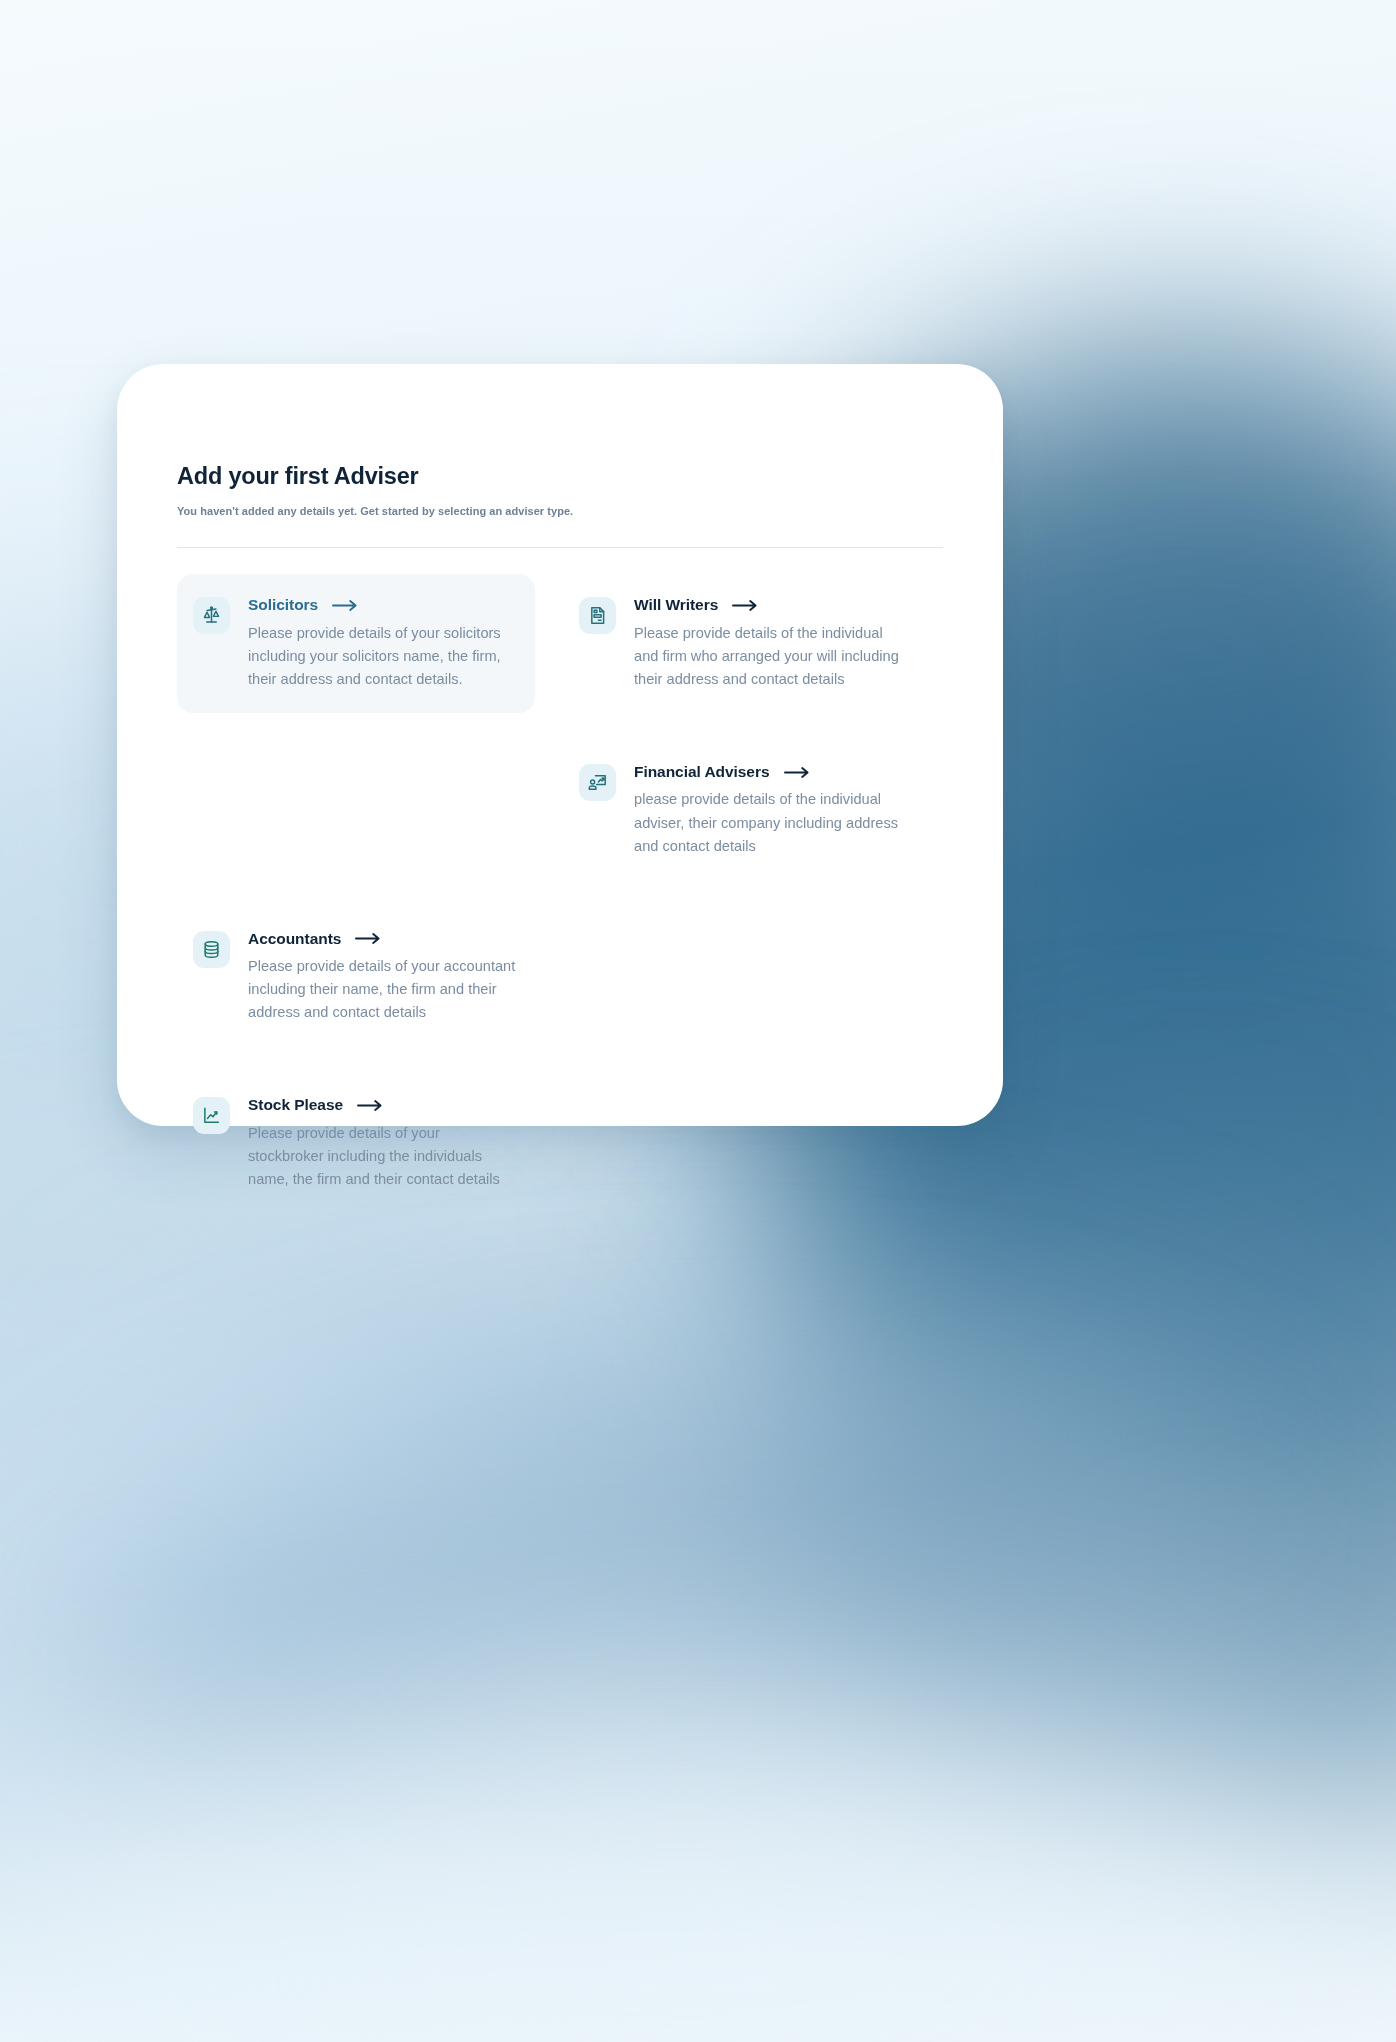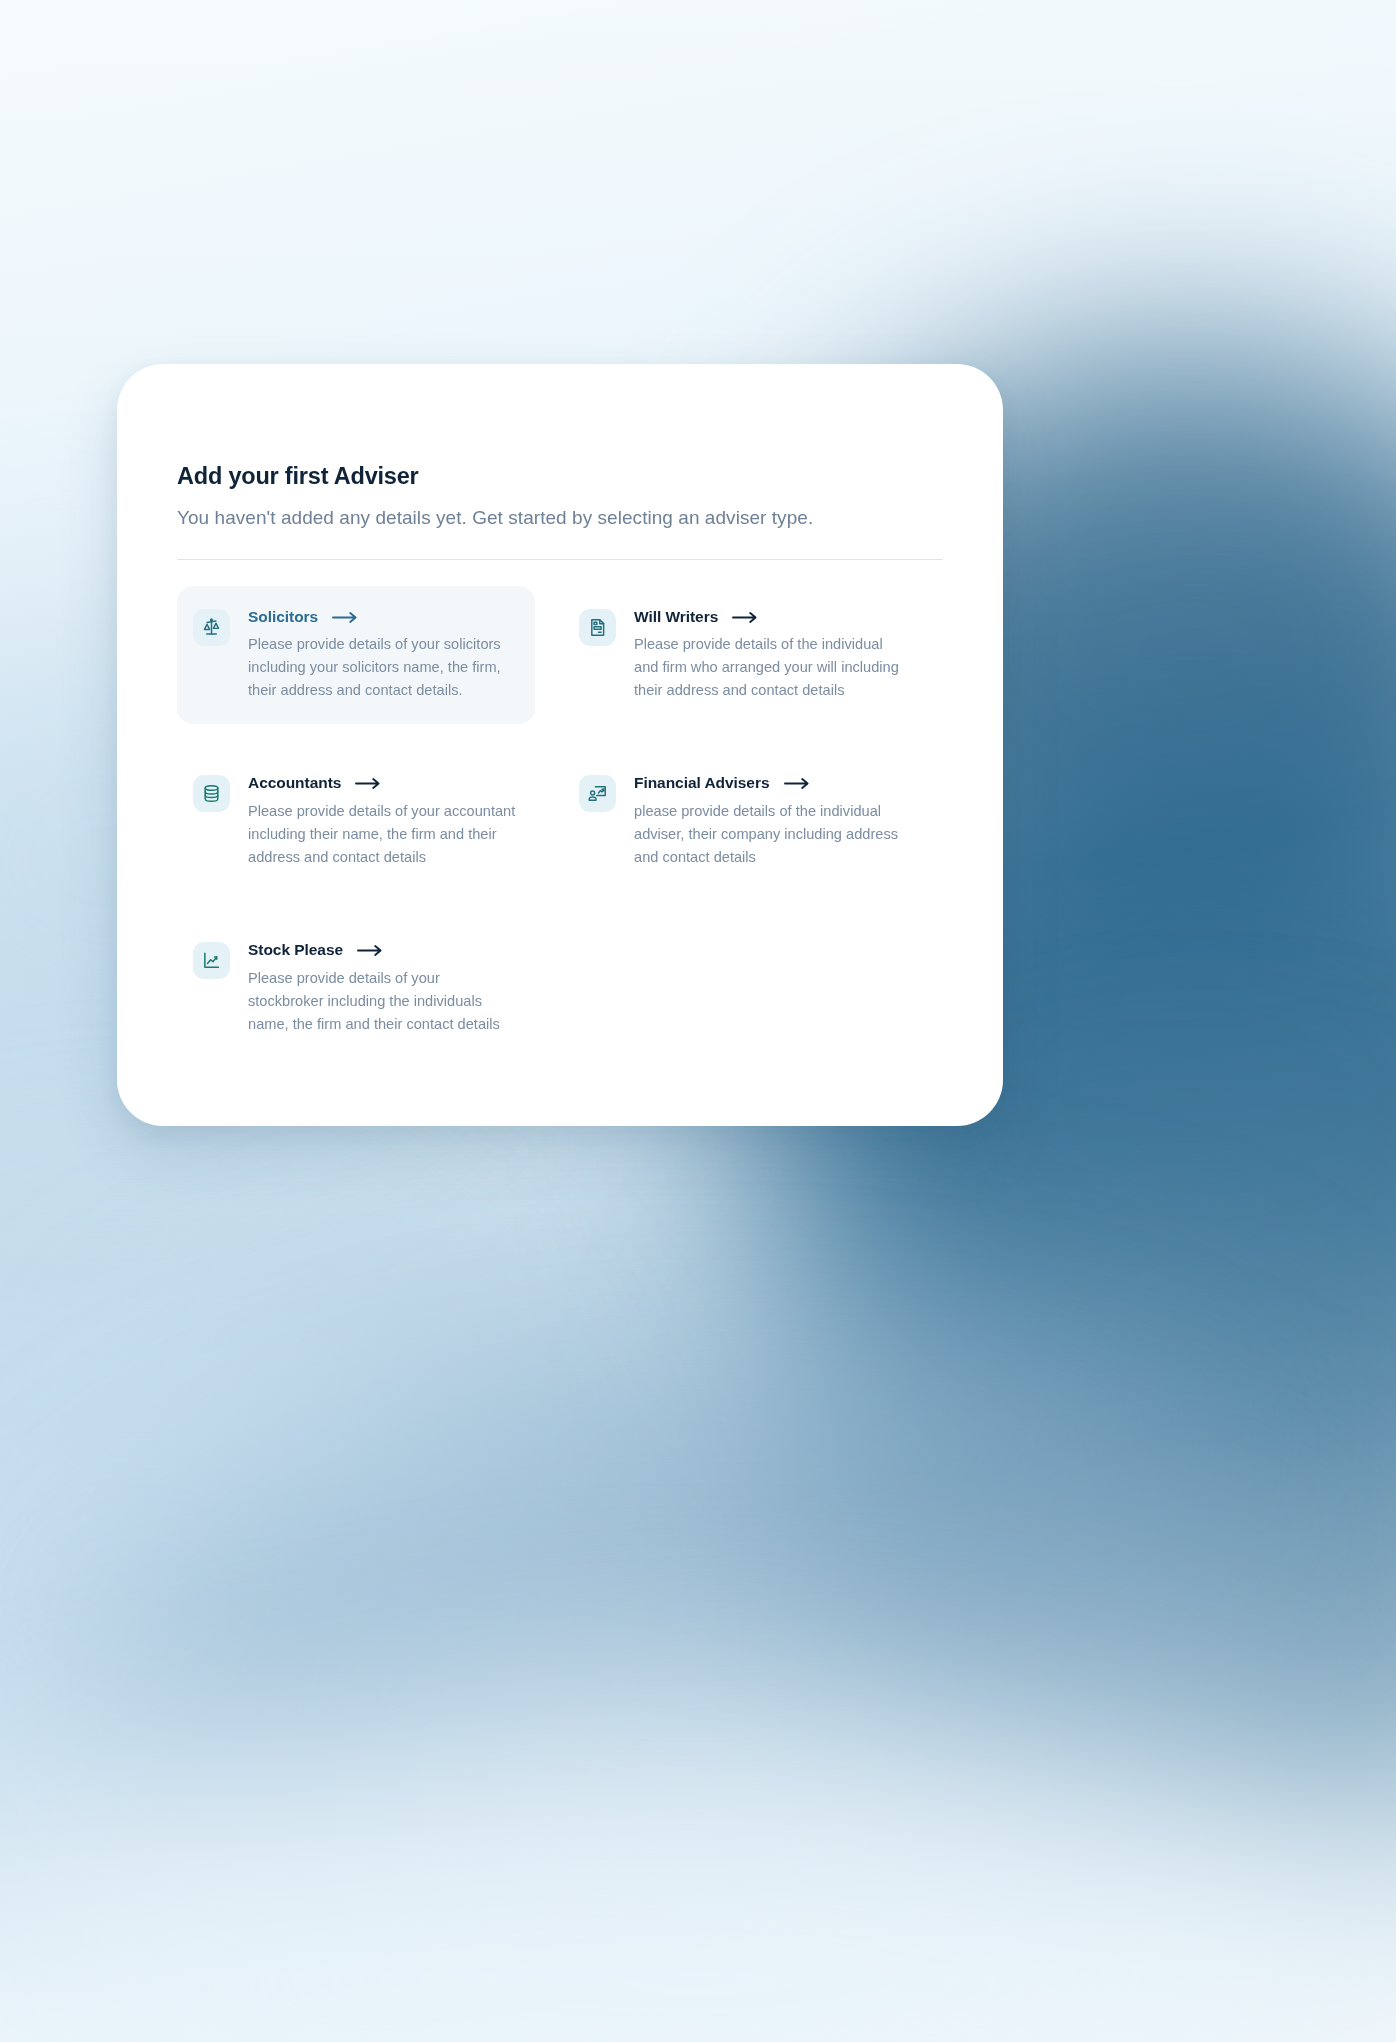--- a/index.html
+++ b/index.html
@@ -111,22 +111,22 @@
   .page-title {
     margin: 0;
     font-size: 23.5px;
     font-weight: 700;
     letter-spacing: -0.2px;
     color: #0f2339;
     line-height: 1.2;
   }
   .page-subtitle {
     margin: 14px 0 0 0;
-    font-size: 19px;
-    font-weight: 400;
+    font-size: 11px;
+    font-weight: 700;
     color: #6f8196;
     line-height: 1.45;
     letter-spacing: 0.05px;
   }
   .divider {
     margin: 27px 0 0 0;
     height: 1px;
     background: #d8e8f3;
     border: 0;
   }
@@ -277,42 +277,20 @@
             <span class="arrow">
               <svg viewBox="0 0 27 13" fill="none">
                 <path d="M1 6.5h22M18.2 2 23.6 6.5 18.2 11" stroke-width="1.9" stroke-linecap="round" stroke-linejoin="round"></path>
               </svg>
             </span>
           </div>
           <div class="option-desc">Please provide details of the individual and firm who arranged your will including their address and contact details</div>
         </div>
       </div>
 
-      <div class="option col-left">
-        <span class="option-icon">
-          <svg viewBox="0 0 24 24" fill="none" stroke="#1a7a6e" stroke-width="1.7" stroke-linecap="round" stroke-linejoin="round">
-            <ellipse cx="12" cy="5.8" rx="7.2" ry="2.6"></ellipse>
-            <path d="M4.8 5.8v12.4c0 1.44 3.22 2.6 7.2 2.6s7.2-1.16 7.2-2.6V5.8"></path>
-            <path d="M4.8 10c0 1.44 3.22 2.6 7.2 2.6s7.2-1.16 7.2-2.6"></path>
-            <path d="M4.8 14.1c0 1.44 3.22 2.6 7.2 2.6s7.2-1.16 7.2-2.6"></path>
-          </svg>
-        </span>
-        <div class="option-body">
-          <div class="option-head">
-            <span class="option-title">Accountants</span>
-            <span class="arrow">
-              <svg viewBox="0 0 27 13" fill="none">
-                <path d="M1 6.5h22M18.2 2 23.6 6.5 18.2 11" stroke-width="1.9" stroke-linecap="round" stroke-linejoin="round"></path>
-              </svg>
-            </span>
-          </div>
-          <div class="option-desc">Please provide details of your accountant including their name, the firm and their address and contact details</div>
-        </div>
-      </div>
-
       <div class="option col-right">
         <span class="option-icon">
           <svg viewBox="0 0 24 24" fill="none" stroke="#24707f" stroke-width="1.7" stroke-linecap="round" stroke-linejoin="round">
             <path d="M9.6 4.4h11.2v10H11"></path>
             <path d="M13.1 11.4 15.4 8.6l1.8 1.6 2.1-3.1"></path>
             <path d="M19.3 7.1h-2.2M19.3 7.1v2.1"></path>
             <circle cx="6.4" cy="11.4" r="2.3"></circle>
             <path d="M2.6 19.6v-1.5c0-1.2 1.7-2.2 3.8-2.2s3.8 1 3.8 2.2v1.5z"></path>
           </svg>
         </span>
@@ -325,20 +303,42 @@
               </svg>
             </span>
           </div>
           <div class="option-desc">please provide details of the individual adviser, their company including address and contact details</div>
         </div>
       </div>
 
       <div class="option col-left">
         <span class="option-icon">
           <svg viewBox="0 0 24 24" fill="none" stroke="#1a7a6e" stroke-width="1.7" stroke-linecap="round" stroke-linejoin="round">
+            <ellipse cx="12" cy="5.8" rx="7.2" ry="2.6"></ellipse>
+            <path d="M4.8 5.8v12.4c0 1.44 3.22 2.6 7.2 2.6s7.2-1.16 7.2-2.6V5.8"></path>
+            <path d="M4.8 10c0 1.44 3.22 2.6 7.2 2.6s7.2-1.16 7.2-2.6"></path>
+            <path d="M4.8 14.1c0 1.44 3.22 2.6 7.2 2.6s7.2-1.16 7.2-2.6"></path>
+          </svg>
+        </span>
+        <div class="option-body">
+          <div class="option-head">
+            <span class="option-title">Accountants</span>
+            <span class="arrow">
+              <svg viewBox="0 0 27 13" fill="none">
+                <path d="M1 6.5h22M18.2 2 23.6 6.5 18.2 11" stroke-width="1.9" stroke-linecap="round" stroke-linejoin="round"></path>
+              </svg>
+            </span>
+          </div>
+          <div class="option-desc">Please provide details of your accountant including their name, the firm and their address and contact details</div>
+        </div>
+      </div>
+
+      <div class="option col-left">
+        <span class="option-icon">
+          <svg viewBox="0 0 24 24" fill="none" stroke="#1a7a6e" stroke-width="1.7" stroke-linecap="round" stroke-linejoin="round">
             <path d="M4.4 3.8v16h15.4"></path>
             <path d="M7.4 15.4 11 11.1l2.7 2.3 4.3-5.4"></path>
             <path d="M18 7.9h-2.6M18 7.9v2.6"></path>
           </svg>
         </span>
         <div class="option-body">
           <div class="option-head">
             <span class="option-title">Stock Please</span>
             <span class="arrow">
               <svg viewBox="0 0 27 13" fill="none">

